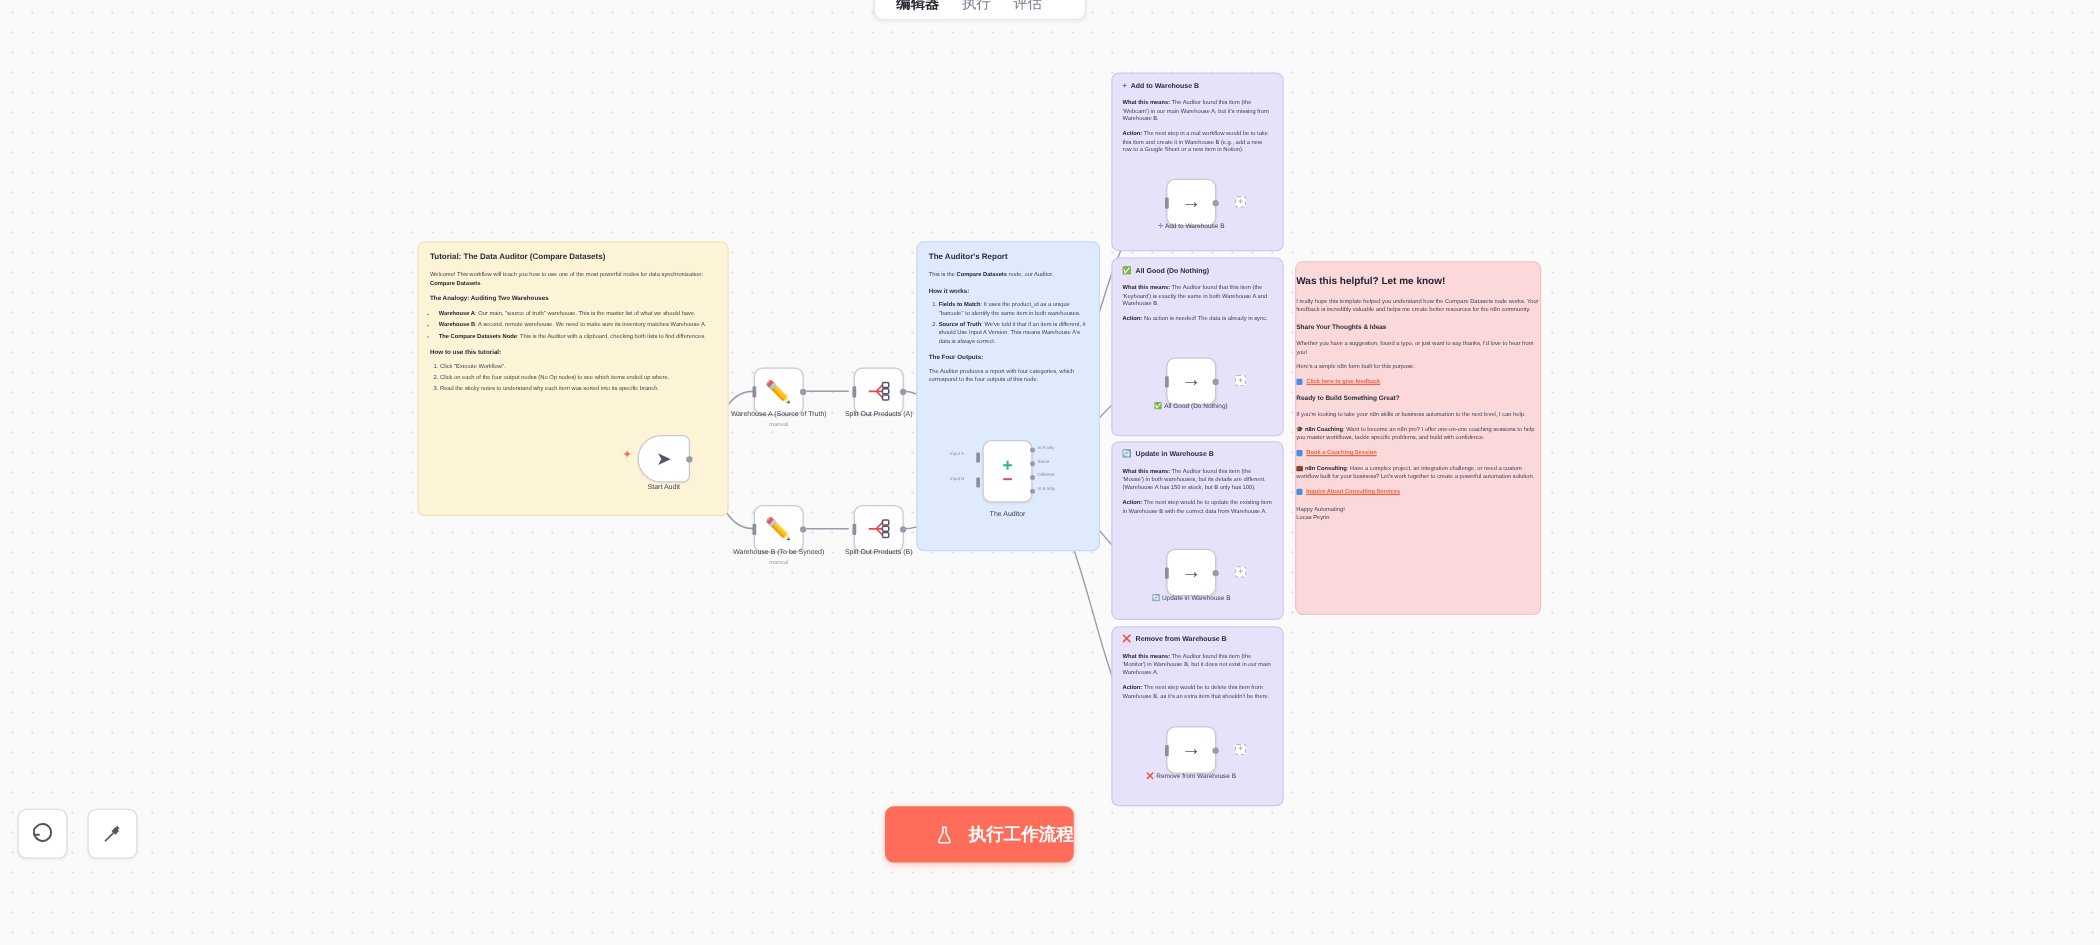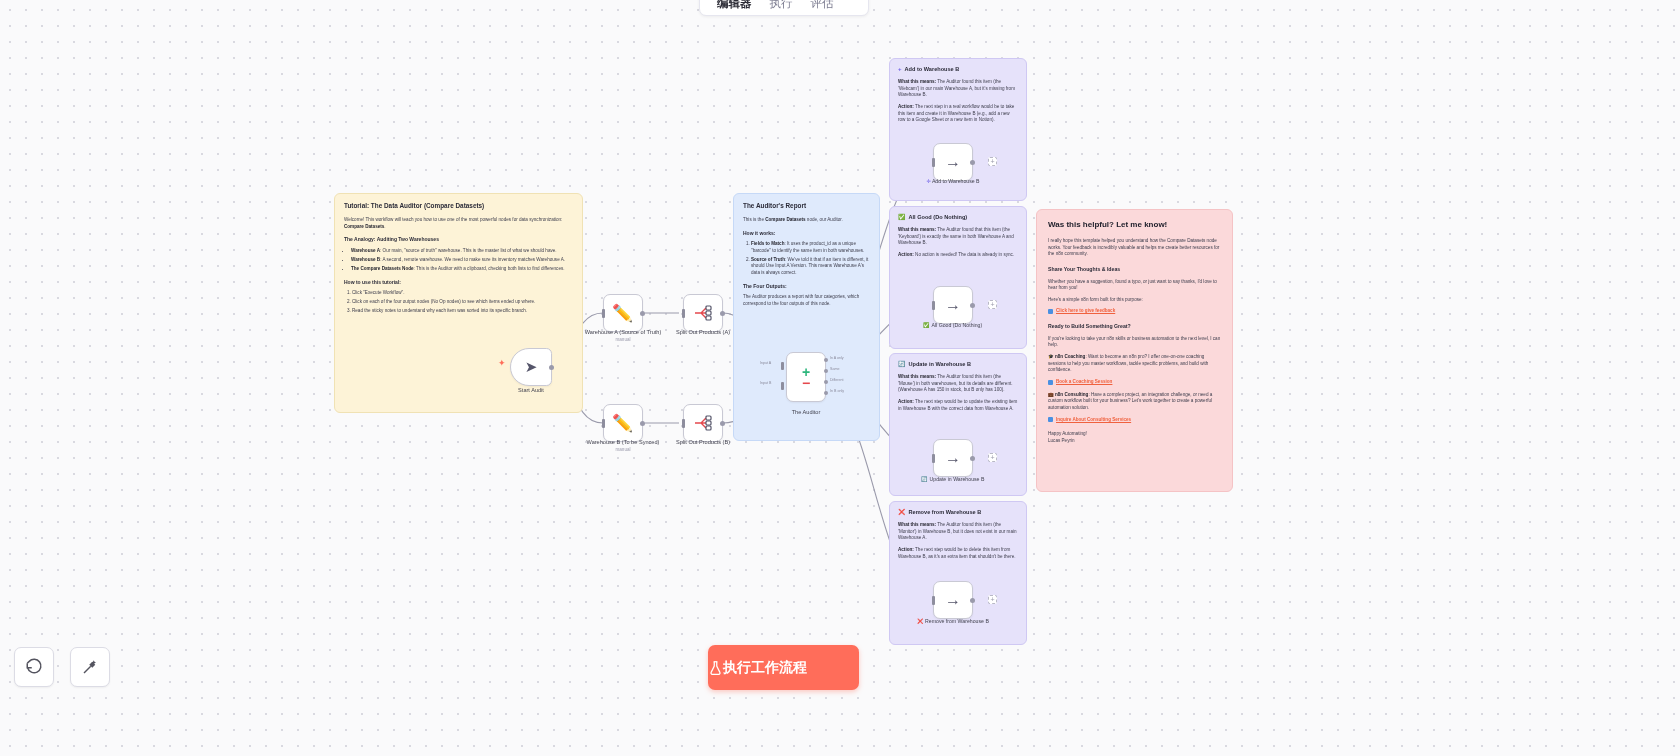--- a/index.html
+++ b/index.html
@@ -70,21 +70,21 @@
   .note-add    { left: 889px; top: 58px;  width: 138px; height: 143px; }
   .note-good   { left: 889px; top: 206px; width: 138px; height: 143px; }
   .note-update { left: 889px; top: 353px; width: 138px; height: 143px; }
   .note-remove { left: 889px; top: 501px; width: 138px; height: 144px; }
   .note-out h4 { font-size: 5.6px; display: flex; align-items: center; gap: 3px; margin-bottom: 6px; }
   .note-out .ico { font-size: 6px; line-height: 1; }
 
   .note-feedback {
     left: 1036px; top: 209px; width: 197px; height: 283px;
     background: #fbd9da; border: 1px solid #f5c3c5;
-    padding: 10px 11px;
+    padding: 10px 0;
   }
   .note-feedback h4 { font-size: 8px; margin-bottom: 8px; color: #23232e; }
   .note-feedback .sub { font-size: 5.2px; margin: 8px 0 5px; }
   .note-feedback .lnk {
     color: #f0613e; text-decoration: underline; font-weight: 600;
     display: flex; align-items: center; gap: 3px; margin: 4px 0 6px;
   }
   .note-feedback .lnk .bx {
     width: 5px; height: 5px; background: #4a90e2; border-radius: 1px;
     display: inline-block; flex: 0 0 auto;
@@ -143,21 +143,21 @@
     box-shadow: 0 1px 2px rgba(0,0,0,.05);
     color: #54545f;
   }
 
   
   .exec-btn {
     position: absolute; left: 708px; top: 645px;
     width: 151px; height: 45px;
     background: #ff6d5a; border: none; border-radius: 7px;
     color: #fff; font-size: 14px; font-weight: 600;
-    display: flex; align-items: center; justify-content: flex-start; gap: 0;
+    display: flex; align-items: center; justify-content: flex-end; gap: 12px;
     box-shadow: 0 2px 5px rgba(255,109,90,.35);
     cursor: pointer;
     font-family: "Liberation Sans", sans-serif;
   }
 
   .pencil { font-size: 17px; }
 </style>
 </head>
 <body>
 

